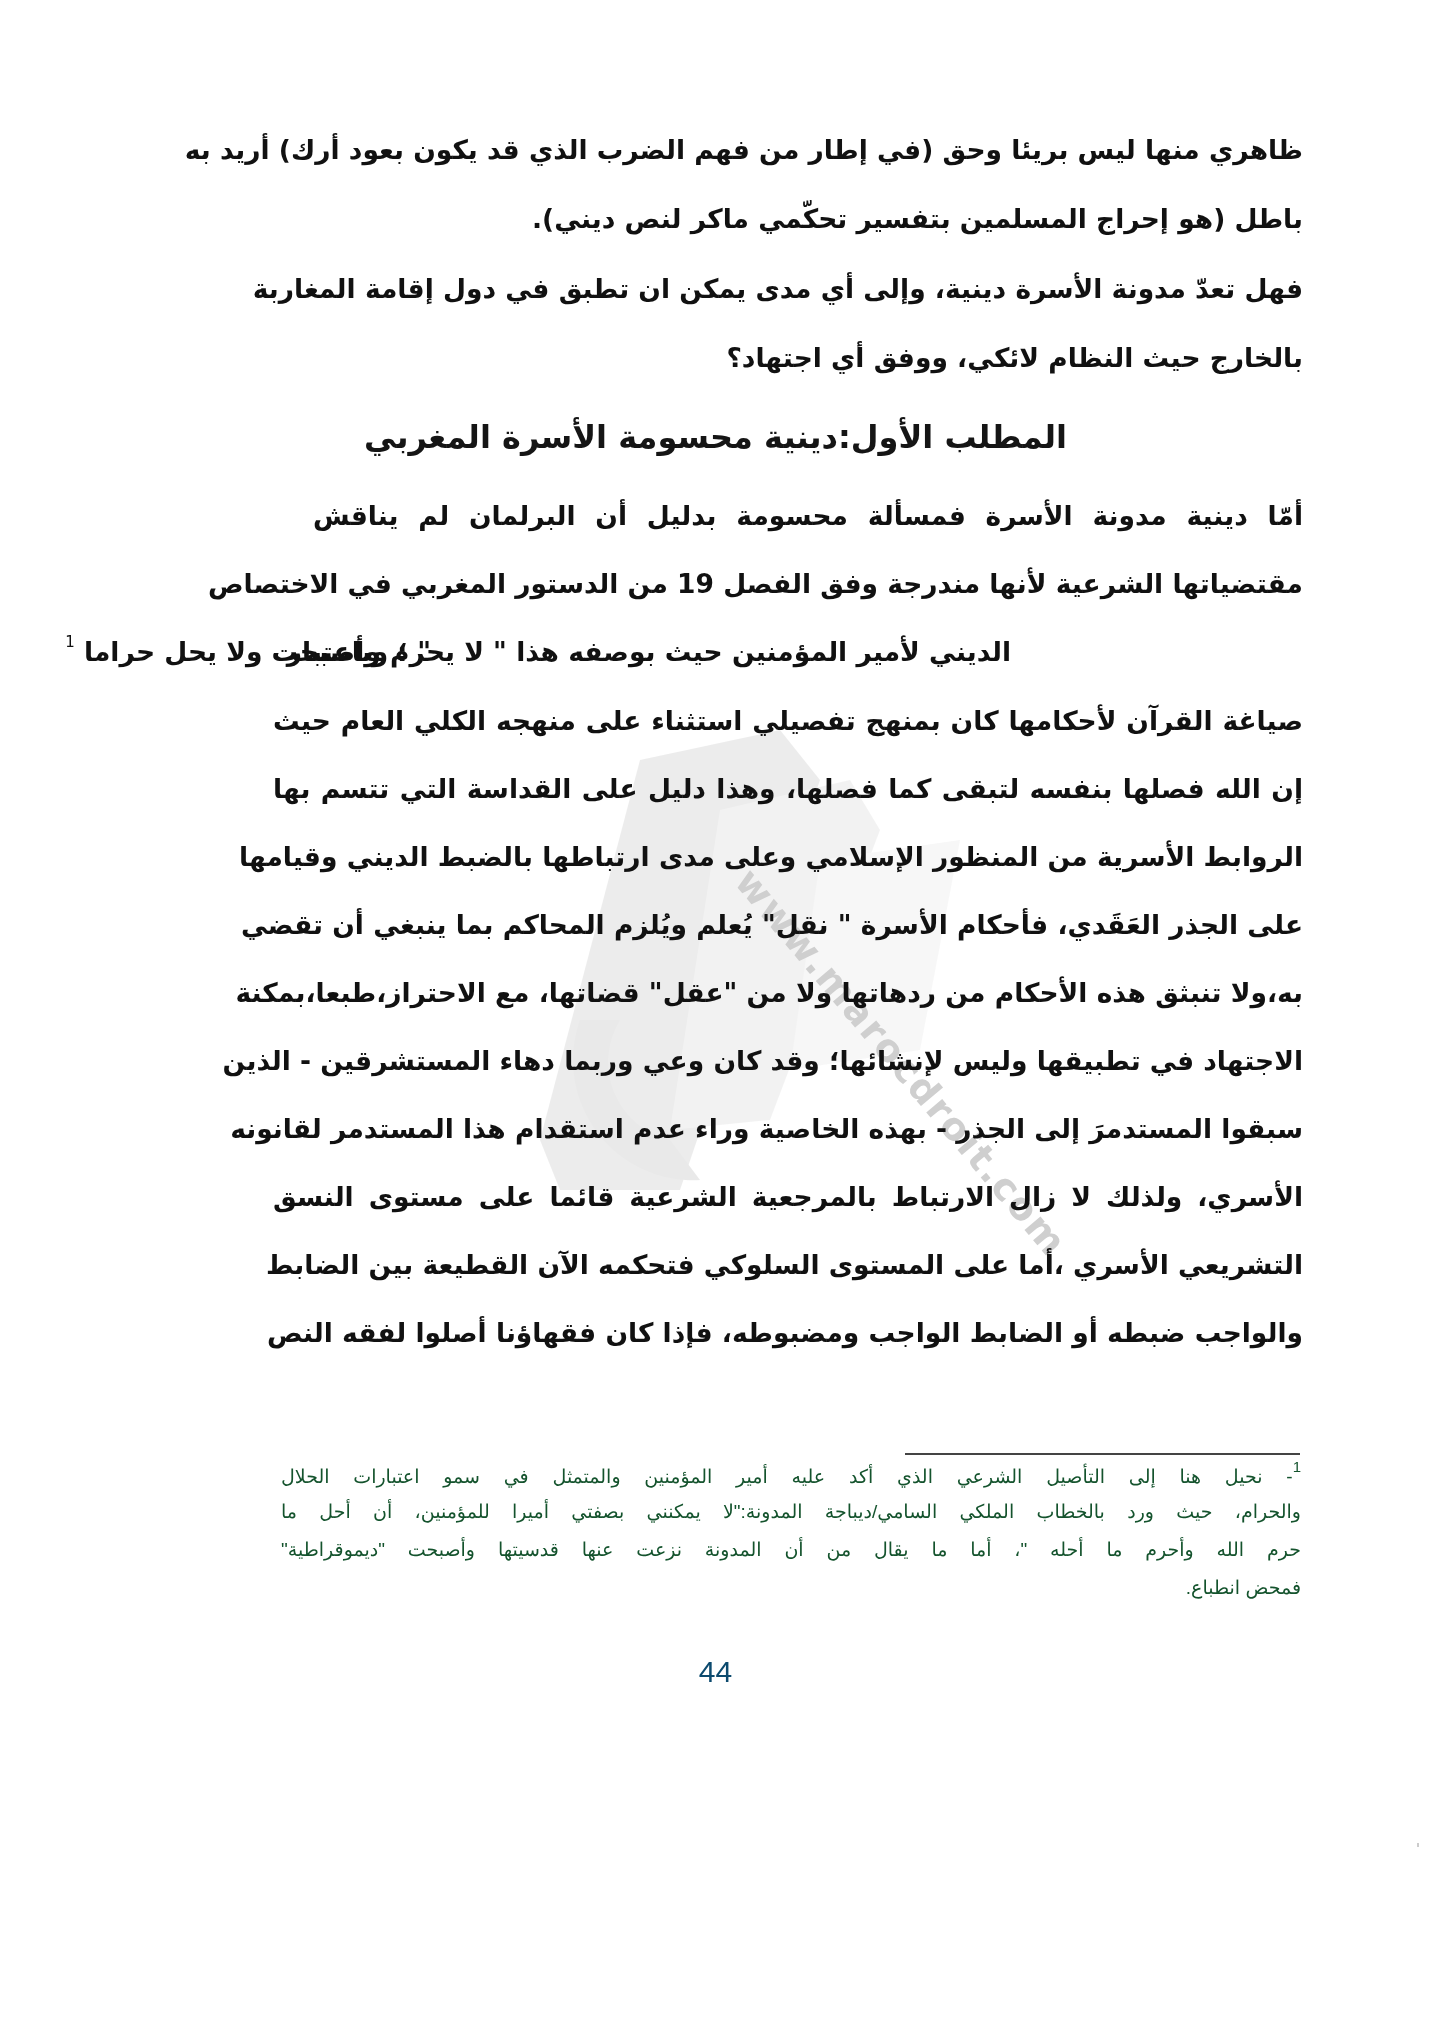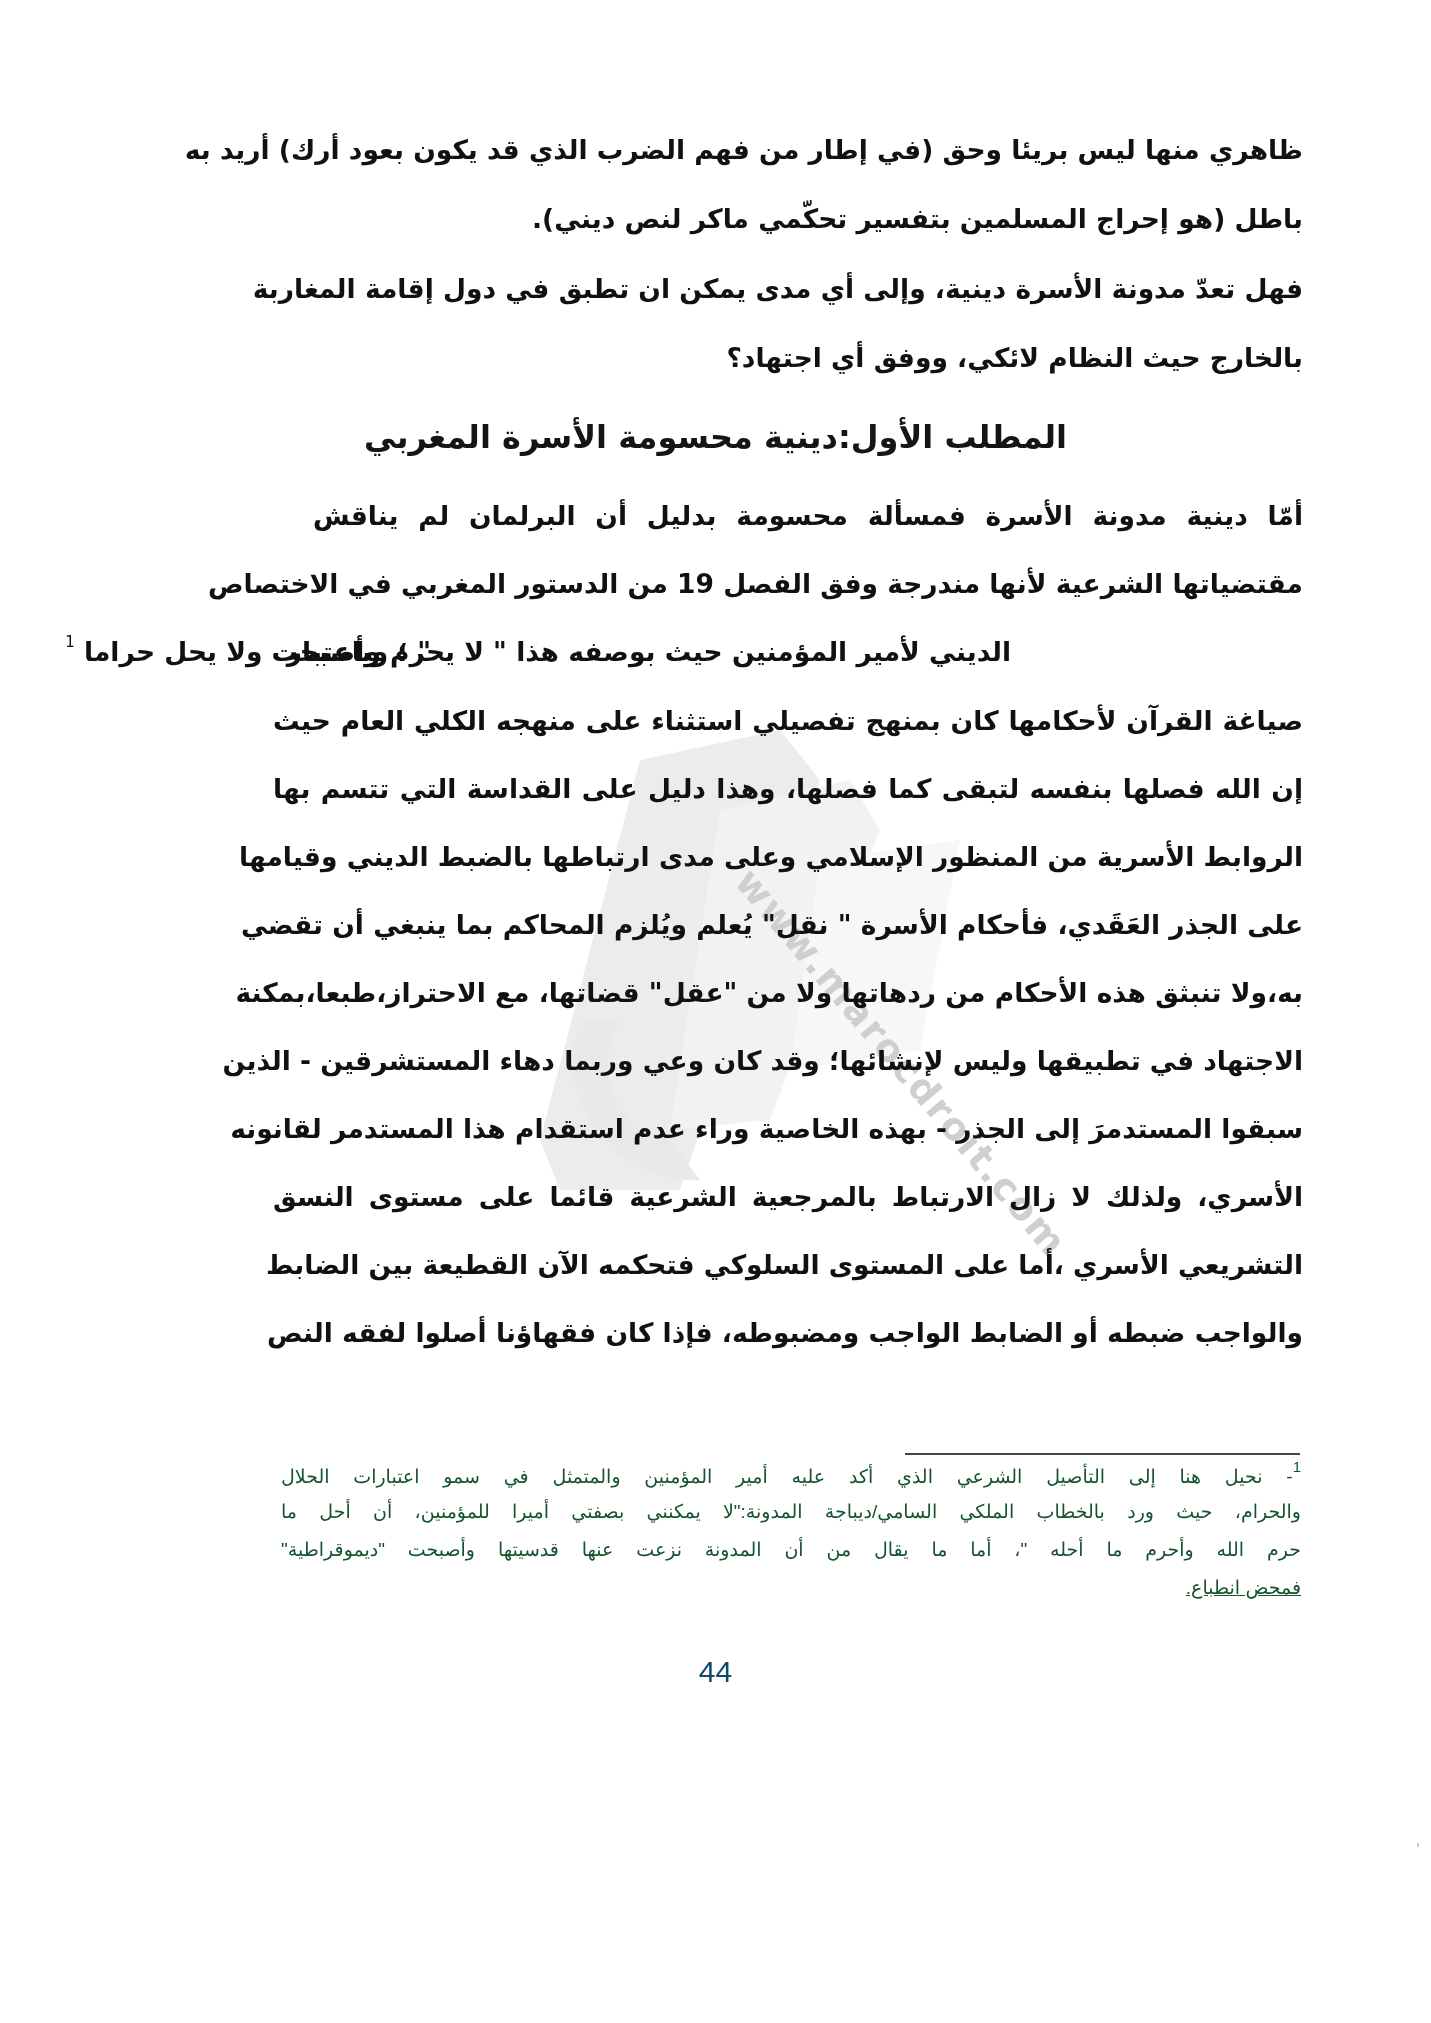--- a/index.html
+++ b/index.html
@@ -94,21 +94,20 @@
       text-align: justify;
       text-align-last: justify;
       font-size: 19px;
       font-family: "Liberation Sans", sans-serif;
       white-space: nowrap;
       color: #14532d;
     }
     .fn-line.ragged {
       text-align: right;
       text-align-last: right;
-      text-decoration: underline;
     }
     .page-number {
       position: absolute;
       left: 0;
       width: 1431px;
       top: 1655px;
       text-align: center;
       font-size: 30px;
       font-family: Liberation Sans, sans-serif;
       color: #0c4a6e;

